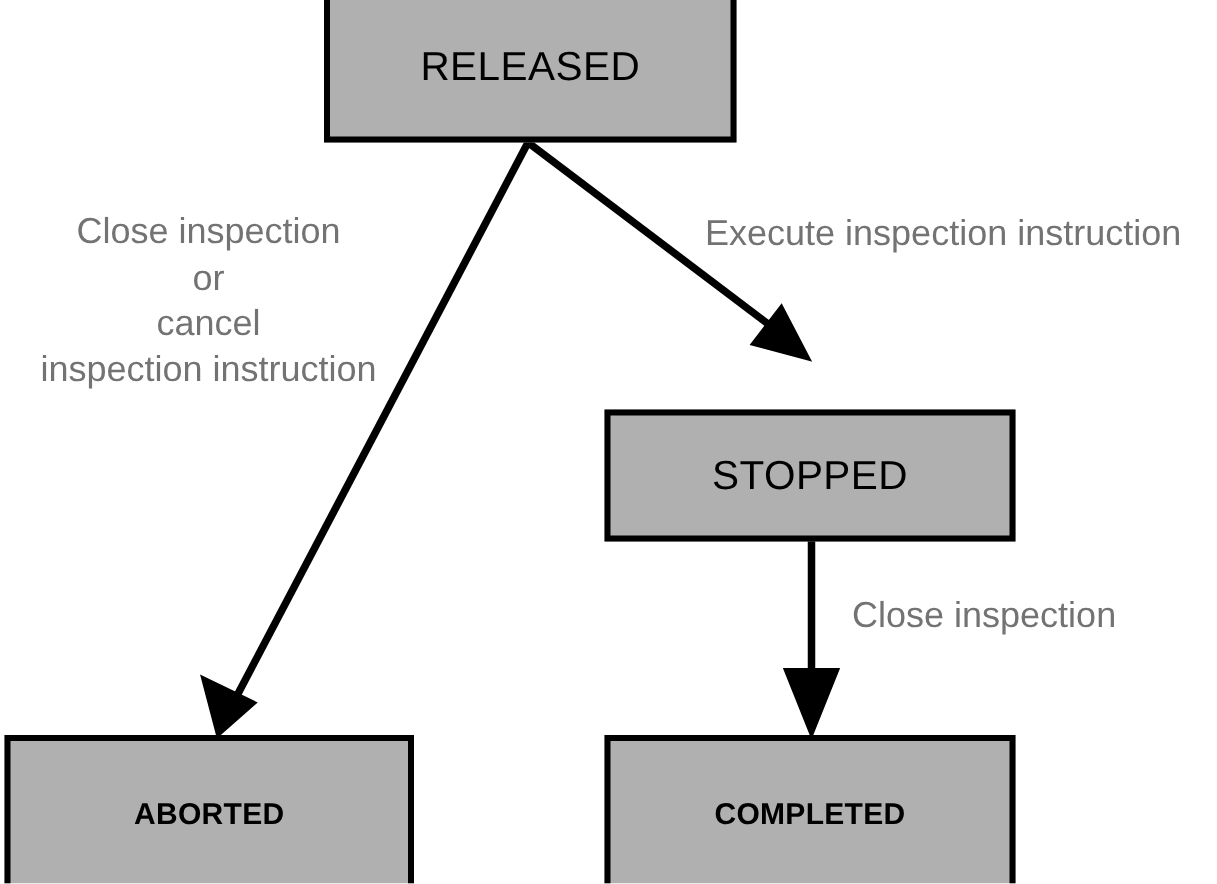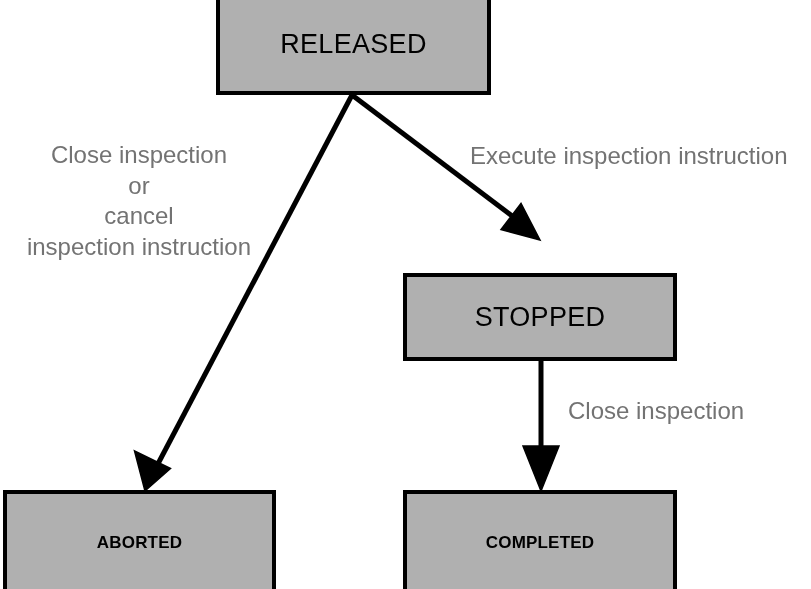--- a/index.html
+++ b/index.html
@@ -29,21 +29,21 @@
     color: #000000;
   }
   .state-label {
     font-size: 27px;
     letter-spacing: 0.3px;
     line-height: 1;
     white-space: nowrap;
   }
   .state-label.bold {
     font-weight: bold;
-    font-size: 17px;
+    font-size: 20px;
     letter-spacing: 0.2px;
   }
 
   
   #box-released {
     left: 216px;
     top: -6px;
     width: 275px;
     height: 101px;
   }

